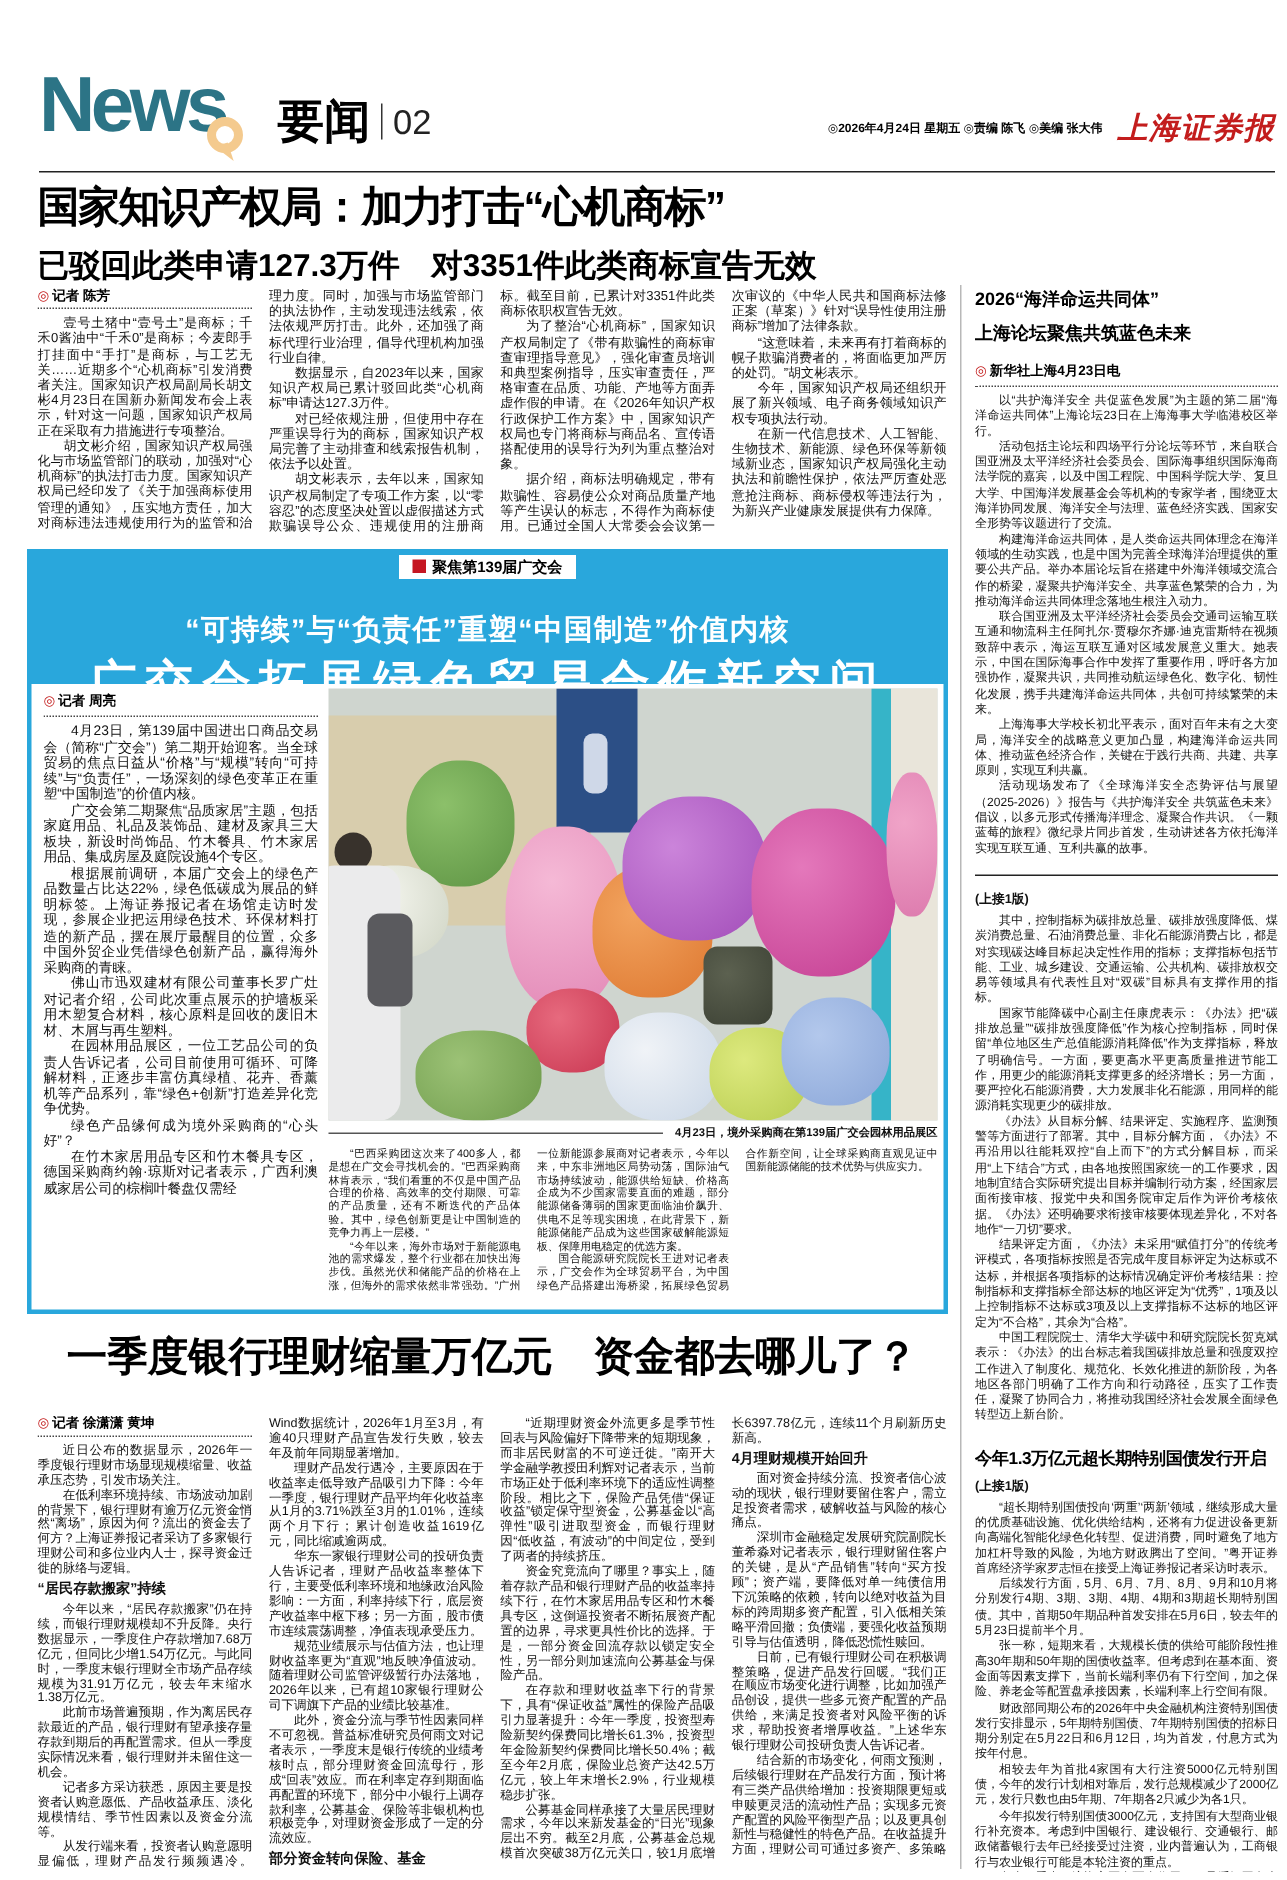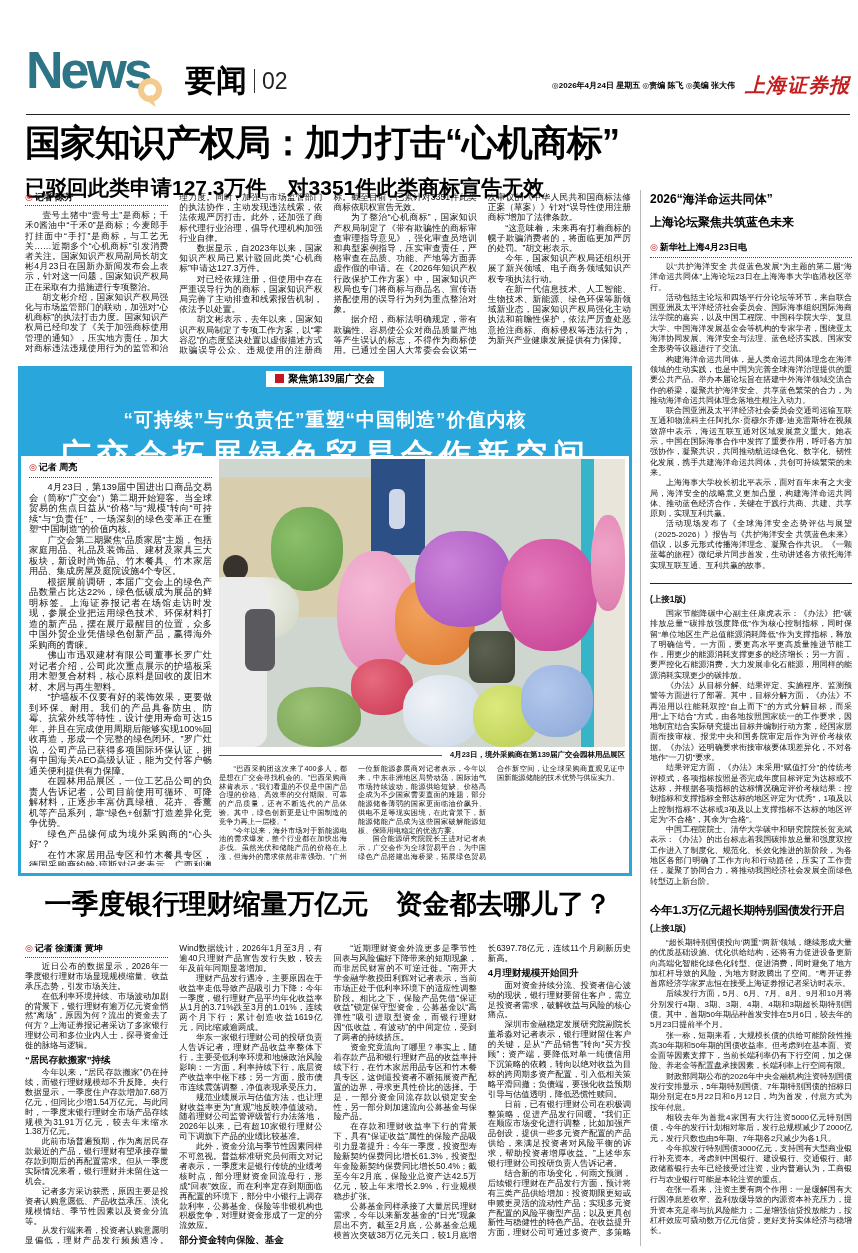--- a/index.html
+++ b/index.html
@@ -31,21 +31,21 @@
   .byline { font-weight:800; font-size:9px; color:#000; padding-bottom:3px;
             border-bottom:1.5px dotted #444; margin-bottom:4px; }
   .byline .mk { color:var(--red,#c31d1d); margin-right:2px; }
   .cols { column-gap:11px; column-fill:auto; overflow:hidden; }
   .cols4 { column-count:4; }
   .cols3 { column-count:3; }
   .continued { font-size:8.5px; font-weight:900; margin:2px 0 3px; }
 
   
   .top-story { position:absolute; left:25px; top:119px; width:606px; }
-  .top-story h1 { font-size:36px; font-weight:900; letter-spacing:-1px; white-space:nowrap; color:#000; }
+  .top-story h1 { font-size:28px; font-weight:900; letter-spacing:-1px; white-space:nowrap; color:#000; }
   .top-story h2 { font-size:21px; font-weight:800; margin-top:6px; white-space:nowrap; color:#000; }
   .top-cols { position:absolute; left:25px; top:192px; width:606px; height:170px; }
   .top-cols .article, .top-cols { font-size:8.7px; line-height:10.2px; }
 
   
   .v-divider { position:absolute; left:640px; top:190px; width:1px; height:1056px; background:#b8b8b8; }
   .sidebar { position:absolute; left:650px; top:188px; width:202px; height:1060px; overflow:hidden; }
   .marine-title { font-size:12px; line-height:23px; font-weight:900; color:#000; margin-bottom:7px; white-space:nowrap; }
   .sidebar .article { font-size:8px; line-height:10.3px; }
   .side-divider { border-top:1px solid #222; margin:12px 0 10px; }
@@ -139,20 +139,21 @@
         <p>以“共护海洋安全 共促蓝色发展”为主题的第二届“海洋命运共同体”上海论坛23日在上海海事大学临港校区举行。</p>
         <p>活动包括主论坛和四场平行分论坛等环节，来自联合国亚洲及太平洋经济社会委员会、国际海事组织国际海商法学院的嘉宾，以及中国工程院、中国科学院大学、复旦大学、中国海洋发展基金会等机构的专家学者，围绕亚太海洋协同发展、海洋安全与法理、蓝色经济实践、国家安全形势等议题进行了交流。</p>
         <p>构建海洋命运共同体，是人类命运共同体理念在海洋领域的生动实践，也是中国为完善全球海洋治理提供的重要公共产品。举办本届论坛旨在搭建中外海洋领域交流合作的桥梁，凝聚共护海洋安全、共享蓝色繁荣的合力，为推动海洋命运共同体理念落地生根注入动力。</p>
         <p>联合国亚洲及太平洋经济社会委员会交通司运输互联互通和物流科主任阿扎尔·贾穆尔齐娜·迪克雷斯特在视频致辞中表示，海运互联互通对区域发展意义重大。她表示，中国在国际海事合作中发挥了重要作用，呼吁各方加强协作，凝聚共识，共同推动航运绿色化、数字化、韧性化发展，携手共建海洋命运共同体，共创可持续繁荣的未来。</p>
         <p>上海海事大学校长初北平表示，面对百年未有之大变局，海洋安全的战略意义更加凸显，构建海洋命运共同体、推动蓝色经济合作，关键在于践行共商、共建、共享原则，实现互利共赢。</p>
         <p>活动现场发布了《全球海洋安全态势评估与展望（2025-2026）》报告与《共护海洋安全 共筑蓝色未来》倡议，以多元形式传播海洋理念、凝聚合作共识。《一颗蓝莓的旅程》微纪录片同步首发，生动讲述各方依托海洋实现互联互通、互利共赢的故事。</p>
       </div>
     <div class="side-divider"></div>
     <div class="continued">(上接1版)</div>
     <div class="article">
+        <p>其中，控制指标为碳排放总量、碳排放强度降低、煤炭消费总量、石油消费总量、非化石能源消费占比，都是对实现碳达峰目标起决定性作用的指标；支撑指标包括节能、工业、城乡建设、交通运输、公共机构、碳排放权交易等领域具有代表性且对“双碳”目标具有支撑作用的指标。</p>
         <p>国家节能降碳中心副主任康虎表示：《办法》把“碳排放总量”“碳排放强度降低”作为核心控制指标，同时保留“单位地区生产总值能源消耗降低”作为支撑指标，释放了明确信号。一方面，要更高水平更高质量推进节能工作，用更少的能源消耗支撑更多的经济增长；另一方面，要严控化石能源消费，大力发展非化石能源，用同样的能源消耗实现更少的碳排放。</p>
         <p>《办法》从目标分解、结果评定、实施程序、监测预警等方面进行了部署。其中，目标分解方面，《办法》不再沿用以往能耗双控“自上而下”的方式分解目标，而采用“上下结合”方式，由各地按照国家统一的工作要求，因地制宜结合实际研究提出目标并编制行动方案，经国家层面衔接审核、报党中央和国务院审定后作为评价考核依据。《办法》还明确要求衔接审核要体现差异化，不对各地作“一刀切”要求。</p>
         <p>结果评定方面，《办法》未采用“赋值打分”的传统考评模式，各项指标按照是否完成年度目标评定为达标或不达标，并根据各项指标的达标情况确定评价考核结果：控制指标和支撑指标全部达标的地区评定为“优秀”，1项及以上控制指标不达标或3项及以上支撑指标不达标的地区评定为“不合格”，其余为“合格”。</p>
         <p>中国工程院院士、清华大学碳中和研究院院长贺克斌表示：《办法》的出台标志着我国碳排放总量和强度双控工作进入了制度化、规范化、长效化推进的新阶段，为各地区各部门明确了工作方向和行动路径，压实了工作责任，凝聚了协同合力，将推动我国经济社会发展全面绿色转型迈上新台阶。</p>
       </div>
     <h3 class="bond-title">今年1.3万亿元超长期特别国债发行开启</h3>
     <div class="continued">(上接1版)</div>
     <div class="article">
         <p>“超长期特别国债投向‘两重’‘两新’领域，继续形成大量的优质基础设施、优化供给结构，还将有力促进设备更新向高端化智能化绿色化转型、促进消费，同时避免了地方加杠杆导致的风险，为地方财政腾出了空间。”粤开证券首席经济学家罗志恒在接受上海证券报记者采访时表示。</p>
         <p>后续发行方面，5月、6月、7月、8月、9月和10月将分别发行4期、3期、3期、4期、4期和3期超长期特别国债。其中，首期50年期品种首发安排在5月6日，较去年的5月23日提前半个月。</p>
@@ -174,21 +175,20 @@
       <div class="fair-title">广交会拓展绿色贸易合作新空间</div>
     </div>
     <div class="fair-body">
       <div class="fair-left">
         <div class="byline"><span class="mk">◎</span><span>记者 周亮</span></div>
         <div class="article">
             <p>4月23日，第139届中国进出口商品交易会（简称“广交会”）第二期开始迎客。当全球贸易的焦点日益从“价格”与“规模”转向“可持续”与“负责任”，一场深刻的绿色变革正在重塑“中国制造”的价值内核。</p>
             <p>广交会第二期聚焦“品质家居”主题，包括家庭用品、礼品及装饰品、建材及家具三大板块，新设时尚饰品、竹木餐具、竹木家居用品、集成房屋及庭院设施4个专区。</p>
             <p>根据展前调研，本届广交会上的绿色产品数量占比达22%，绿色低碳成为展品的鲜明标签。上海证券报记者在场馆走访时发现，参展企业把运用绿色技术、环保材料打造的新产品，摆在展厅最醒目的位置，众多中国外贸企业凭借绿色创新产品，赢得海外采购商的青睐。</p>
             <p>佛山市迅双建材有限公司董事长罗广灶对记者介绍，公司此次重点展示的护墙板采用木塑复合材料，核心原料是回收的废旧木材、木屑与再生塑料。</p>
-            <p>“护墙板不仅要有好的装饰效果，更要做到环保、耐用。我们的产品具备防虫、防霉、抗紫外线等特性，设计使用寿命可达15年，并且在完成使用周期后能够实现100%回收再造，形成一个完整的绿色闭环。”罗广灶说，公司产品已获得多项国际环保认证，拥有中国海关AEO高级认证，能为交付客户畅通关便利提供有力保障。</p>
             <p>在园林用品展区，一位工艺品公司的负责人告诉记者，公司目前使用可循环、可降解材料，正逐步丰富仿真绿植、花卉、香薰机等产品系列，靠“绿色+创新”打造差异化竞争优势。</p>
             <p>绿色产品缘何成为境外采购商的“心头好”？</p>
             <p>在竹木家居用品专区和竹木餐具专区，德国采购商约翰·琼斯对记者表示，广西利澳威家居公司的棕榈叶餐盘仅需经</p>
           </div>
       </div>
       <div class="photo">
         <div class="ph-shelf"></div>
         <div class="ph-sign"></div>
         <div class="ph-frame"></div>
         <div class="ph-doorlight"></div>

